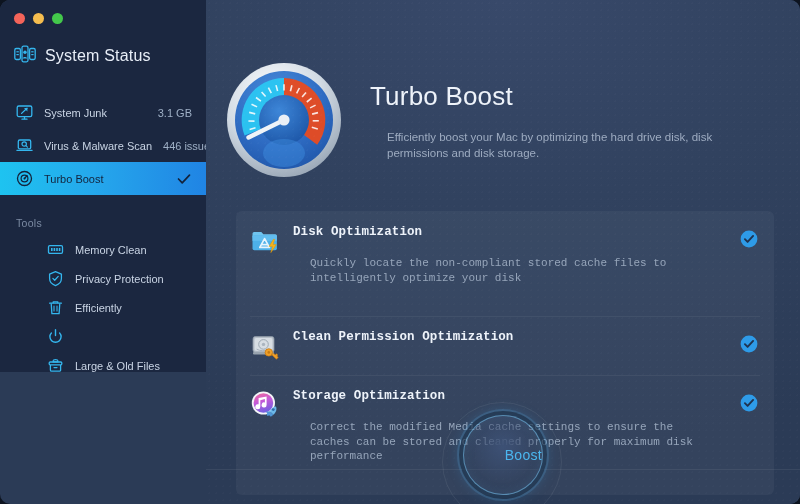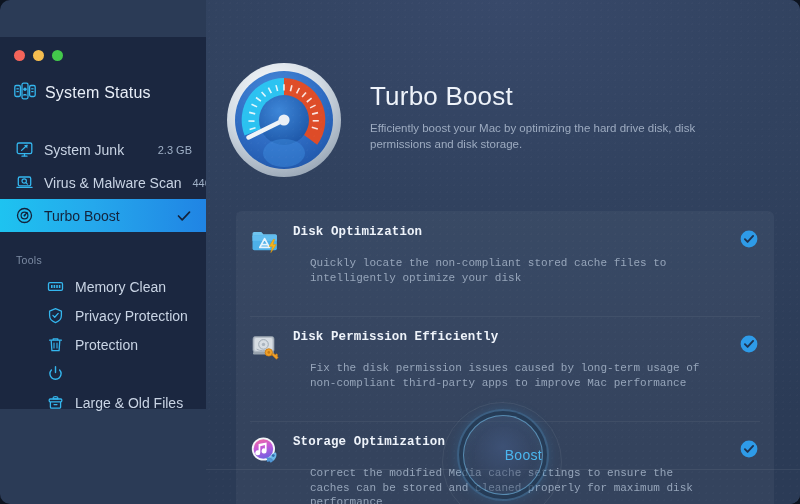--- a/index.html
+++ b/index.html
@@ -26,21 +26,20 @@
   }
 
   
   .sidebar {
     position: relative;
     width: 206px;
     height: 372px;
     background: #1b2740;
     flex: 0 0 206px;
     box-sizing: border-box;
-    margin-top: 37px;
   }
 
   .traffic {
     position: absolute;
     top: 13px;
     left: 14px;
     display: flex;
     gap: 8px;
   }
   .dot {
@@ -76,21 +75,21 @@
     position: relative;
     height: 33px;
     display: flex;
     align-items: center;
     padding: 0 14px 0 16px;
     box-sizing: border-box;
     gap: 11px;
   }
   .nav-item .label {
     color: #c9d4e4;
-    font-size: 14px;
+    font-size: 11px;
     white-space: nowrap;
     flex: 1;
   }
   .nav-item .meta {
     color: #9fb0c6;
     font-size: 11px;
     white-space: nowrap;
   }
   .nav-item.active {
     background: linear-gradient(90deg, #1ec3f0 0%, #25a8ec 45%, #2084e4 100%);
@@ -148,21 +147,21 @@
     font-size: 26px;
     font-weight: 400;
     letter-spacing: .2px;
     margin: 0 0 8px 0;
   }
   .hero-sub {
     color: #9dabc0;
     font-size: 11.5px;
     line-height: 16px;
     max-width: 340px;
-    margin: 0;
+    margin: 17px;
   }
 
   
   .panel {
     position: absolute;
     top: 211px;
     left: 30px;
     width: 538px;
     border-radius: 6px;
     background: rgba(255,255,255,0.045);
@@ -294,21 +293,21 @@
         <span class="ico">
           <svg width="17" height="17" viewBox="0 0 17 17">
             <rect x="1.2" y="2" width="14.6" height="10.6" rx="1.6" fill="none" stroke="#34b6ee" stroke-width="1.3"></rect>
             <path d="M5.6 9.4 L11 4.2" stroke="#34b6ee" stroke-width="1.3" stroke-linecap="round"></path>
             <path d="M11.4 3.9 L11.4 7.4 L8 3.9 Z" fill="#34b6ee"></path>
             <path d="M6 15.2h5" stroke="#34b6ee" stroke-width="1.3" stroke-linecap="round"></path>
             <path d="M8.5 12.6v2.6" stroke="#34b6ee" stroke-width="1.3"></path>
           </svg>
         </span>
         <span class="label">System Junk</span>
-        <span class="meta">2.3 GB</span>
+        <span class="meta">3.1 GB</span>
       </div>
 
       <div class="nav-item">
         <span class="ico">
           <svg width="17" height="17" viewBox="0 0 17 17">
             <rect x="2.3" y="3" width="12.4" height="8.8" rx="1.4" fill="none" stroke="#34b6ee" stroke-width="1.3"></rect>
             <circle cx="8.2" cy="7" r="2.2" fill="none" stroke="#34b6ee" stroke-width="1.2"></circle>
             <path d="M9.9 8.7 L11.4 10.2" stroke="#34b6ee" stroke-width="1.2" stroke-linecap="round"></path>
             <path d="M0.9 13.3h15.2" stroke="#34b6ee" stroke-width="1.3" stroke-linecap="round"></path>
           </svg>
@@ -364,21 +363,21 @@
 
       <div class="nav-item">
         <span class="ico">
           <svg width="17" height="17" viewBox="0 0 17 17">
             <path d="M2.6 4.2h11.8" stroke="#34b6ee" stroke-width="1.3" stroke-linecap="round"></path>
             <path d="M6.2 4.2V2.8h4.6v1.4" fill="none" stroke="#34b6ee" stroke-width="1.3" stroke-linejoin="round"></path>
             <path d="M4.2 4.4 L4.9 14.6 H12.1 L12.8 4.4" fill="none" stroke="#34b6ee" stroke-width="1.3" stroke-linejoin="round"></path>
             <path d="M7 7v5M10 7v5" stroke="#34b6ee" stroke-width="1.1" stroke-linecap="round"></path>
           </svg>
         </span>
-        <span class="label">Protection</span>
+        <span class="label">Efficiently</span>
       </div>
 
       <div class="nav-item">
         <span class="ico">
           <svg width="17" height="17" viewBox="0 0 17 17">
             <path d="M4.4 4.9 A5.6 5.6 0 1 0 12.6 4.9" fill="none" stroke="#34b6ee" stroke-width="1.4" stroke-linecap="round"></path>
             <path d="M8.5 1.8 V7.6" stroke="#34b6ee" stroke-width="1.4" stroke-linecap="round"></path>
           </svg>
         </span>
       </div>
@@ -489,22 +488,21 @@
             <circle cx="13.5" cy="13.4" r="4.8" fill="none" stroke="#9ea9b4" stroke-width="1"></circle>
             <circle cx="13.5" cy="13.4" r="1.7" fill="#aab4bf"></circle>
             <path d="M6.6 18.1 c3.4 2 8.6 2.2 12 .4" fill="none" stroke="#a7b1bc" stroke-width="1"></path>
             <rect x="3" y="21" width="21" height="2.4" rx="1" fill="#98a3ae"></rect>
             <circle cx="18.8" cy="21.4" r="3.7" fill="#f0a02a" stroke="#c87b12" stroke-width="0.8"></circle>
             <circle cx="18.8" cy="21.4" r="1.3" fill="#c87b12"></circle>
             <path d="M21.6 23.6 L26.5 28.2 l1.7 -1.9 l-1.4 -1.2 l1 -1.1 l-1.4 -1.2 l-1.1 1.1 l-1.6 -1.5 z" fill="#f0a02a" stroke="#c87b12" stroke-width="0.7" stroke-linejoin="round"></path>
           </svg>
         </span>
         <div class="row-body">
-          <p class="row-title">Disk Permission Efficiently</p>
-          <p class="row-desc">Fix the disk permission issues caused by long-term usage of non-compliant third-party apps to improve Mac performance</p>
+          <p class="row-title">Clean Permission Optimization</p>
         </div>
         <span class="row-check">
           <svg width="18" height="18" viewBox="0 0 18 18">
             <circle cx="9" cy="9" r="8.4" fill="#2e9be8"></circle>
             <path d="M4.9 9.2 L7.6 11.9 L13.1 5.9" fill="none" stroke="#1f3350" stroke-width="1.9" stroke-linecap="round" stroke-linejoin="round"></path>
           </svg>
         </span>
       </div>
 
       <div class="row">

